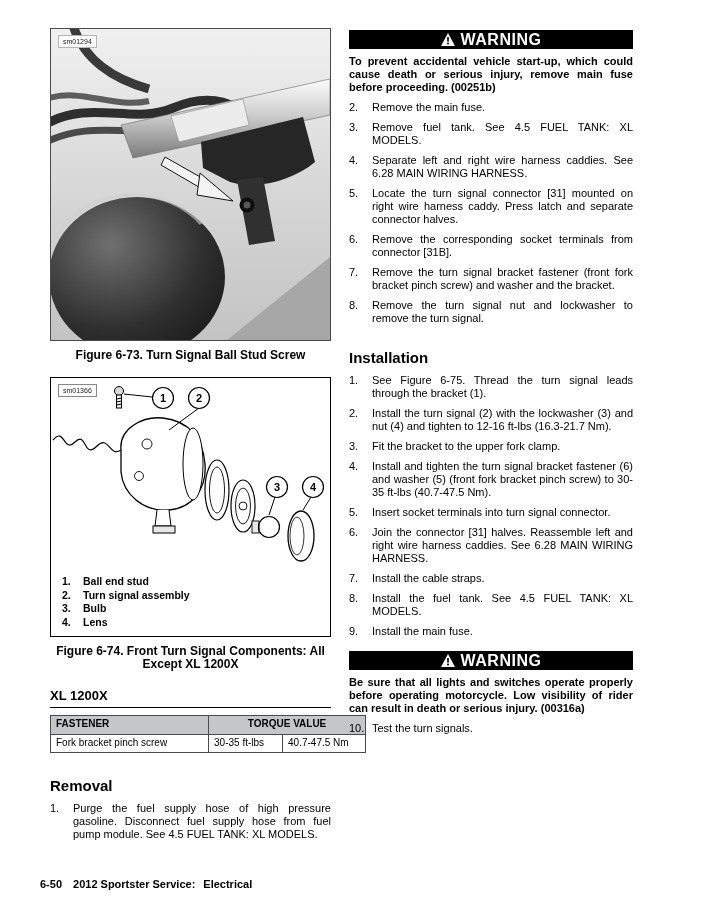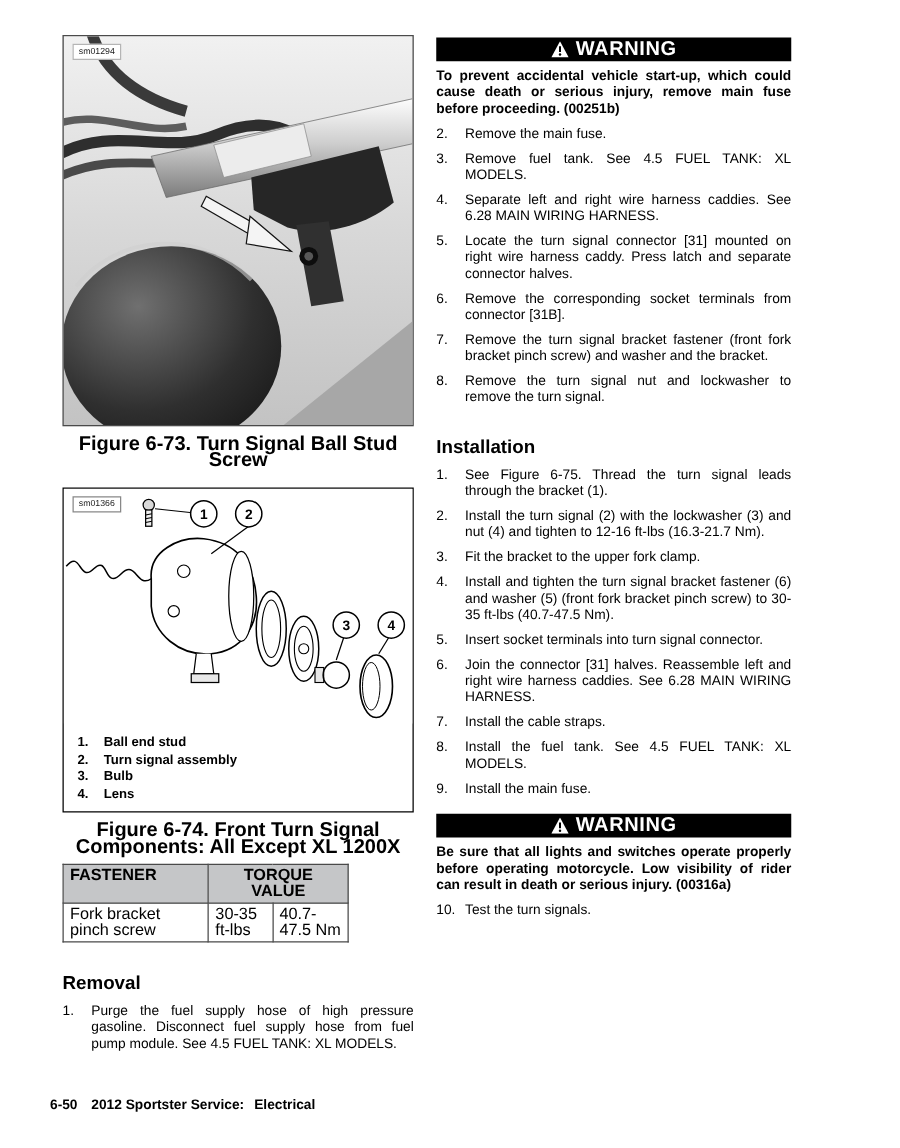--- a/index.html
+++ b/index.html
@@ -7,31 +7,31 @@
   .page {
     position:relative; width:720px; height:918px; background:#fff;
     font-family:"Liberation Sans", sans-serif; color:#000; overflow:hidden;
   }
   .col-left  { position:absolute; left:50px;  top:28px; width:281px; }
   .col-right { position:absolute; left:349px; top:30px; width:284px; }
 
   
   .photo-frame { position:relative; width:281px; height:313px; border:1px solid #4a4a4a; background:#d9d9d9; overflow:hidden; }
   .img-tag { position:absolute; top:6px; left:7px; background:#fff; border:1px solid #b5b5b5; font-size:7px; line-height:9px; padding:1px 4px; color:#222; z-index:2; }
-  .fig-caption { text-align:center; font-weight:bold; font-size:16px; line-height:13px; margin-top:8px; }
+  .fig-caption { text-align:center; font-weight:bold; font-size:12px; line-height:13px; margin-top:8px; }
 
   
   .fig74-box { position:relative; margin-top:15px; width:281px; height:260px; border:1px solid #000; background:#fff; }
   .legend { position:absolute; left:11px; bottom:7px; right:8px; }
   .legend-row { display:flex; font-weight:bold; font-size:10.5px; line-height:13.5px; }
   .legend-num { width:21px; flex:none; }
 
   
   .xl-heading { margin-top:17px; font-size:13px; font-weight:bold; border-bottom:1px solid #000; padding-bottom:4px; }
-  .spec-table { margin-top:7px; width:229px; border-collapse:collapse; font-size:13px; line-height:12.5px; }
+  .spec-table { margin-top:7px; width:316px; border-collapse:collapse; font-size:10px; line-height:12.5px; }
   .spec-table th, .spec-table td { border:1px solid #4a4a4a; padding:2px 5px 3px 5px; text-align:left; vertical-align:top; }
   .spec-table thead th { background:#c5c6c8; font-weight:bold; }
   .spec-table th.torque-header { text-align:center; }
   .col-fastener { width:141px; } .col-ftlbs { width:66px; } .col-nm { width:74px; }
 
   .section-heading { margin-top:24px; font-size:15px; font-weight:bold; line-height:18px; }
 
   .step { display:flex; margin-top:7px; font-size:11px; line-height:13px; }
   .step-num { width:23px; flex:none; }
   .step-text { flex:1; text-align:justify; }
@@ -182,20 +182,21 @@
           </div>
           <div class="legend-row">
             <span class="legend-num">4.</span>
             <span>Lens</span>
           </div>
         </div>
       </div>
       <div class="fig-caption">Figure 6-74. Front Turn Signal Components: All Except XL 1200X</div>
     </div>
 
+    <h2 class="xl-heading">XL 1200X</h2>
 
     <table class="spec-table">
       <thead>
         <tr>
           <th class="col-fastener">FASTENER</th>
           <th class="torque-header" colspan="2">TORQUE VALUE</th>
         </tr>
       </thead>
       <tbody>
         <tr>

